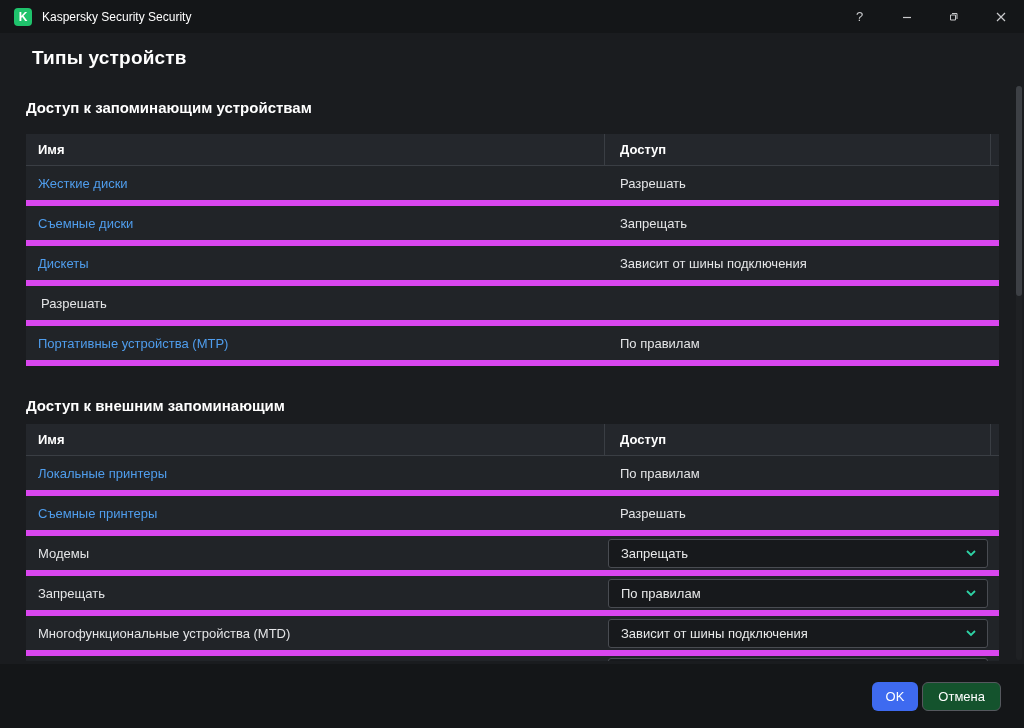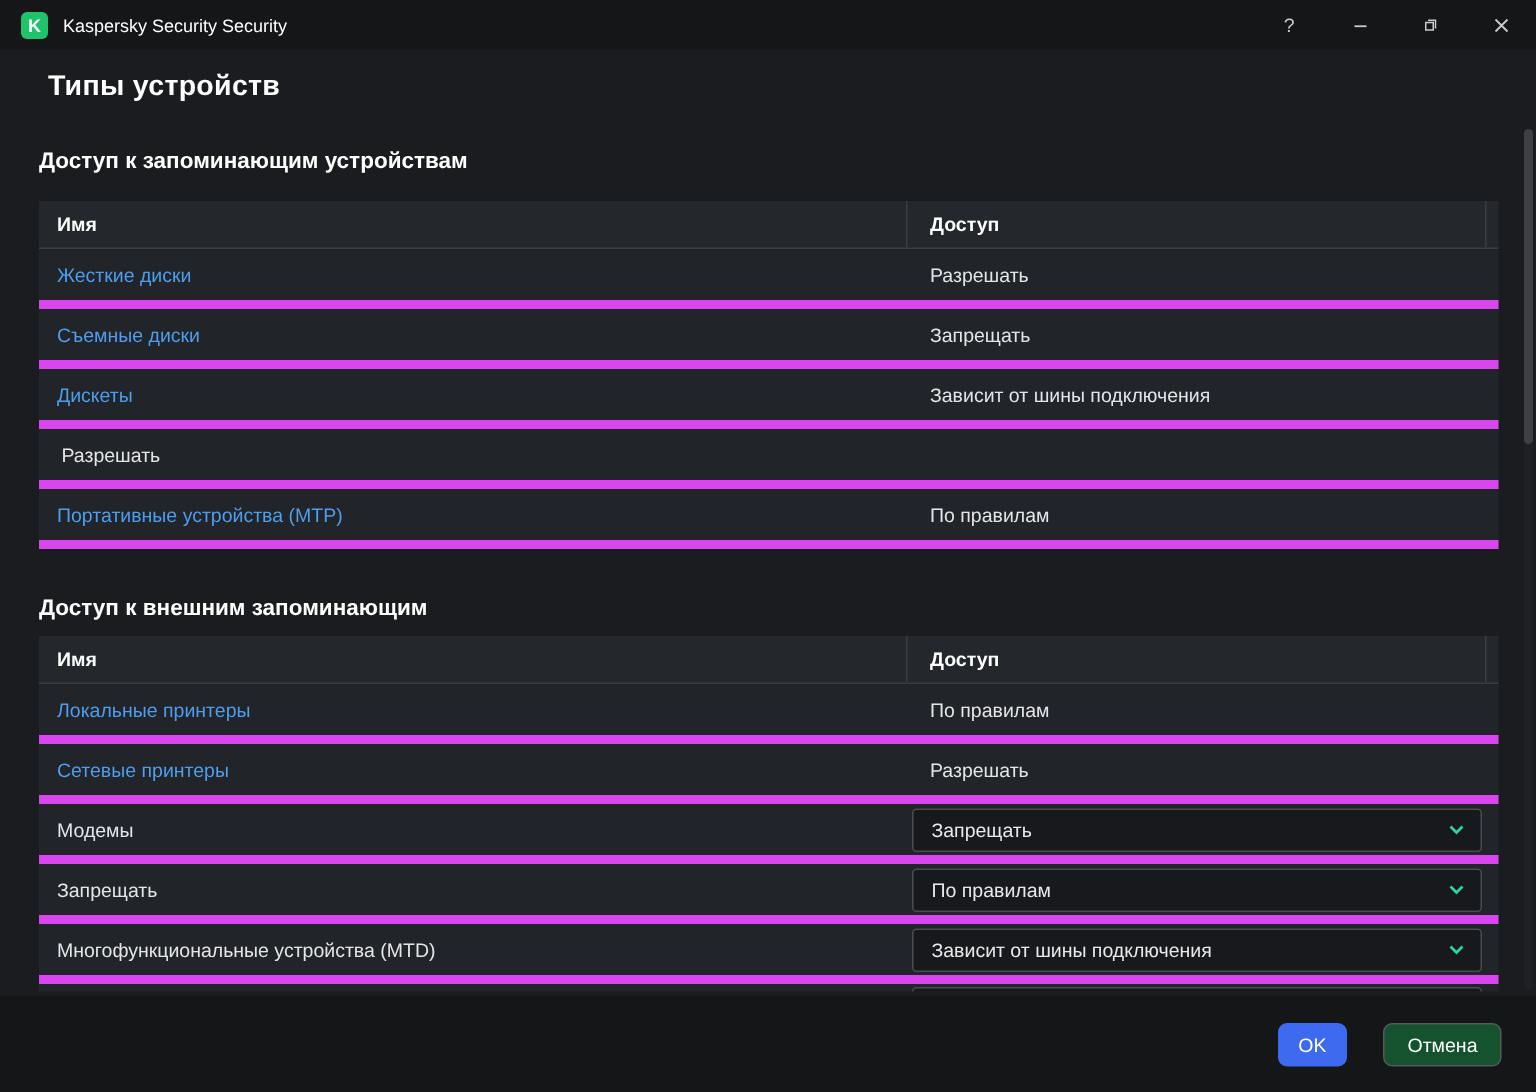--- a/index.html
+++ b/index.html
@@ -36,21 +36,21 @@
   .cell.access.has-select{padding-left:3px;padding-right:11px}
   .select{width:100%;height:29px;background:#17191c;border:1px solid #494c52;border-radius:3px;display:flex;align-items:center;justify-content:space-between;padding:0 10px 0 12px;cursor:pointer}
   .select-label{color:#e8e9ea}
   .chevron{display:flex;align-items:center}
 
   .row.partial{height:5px;overflow:hidden;border-bottom:none}
   .row.partial .cell.access{align-items:flex-start}
   .row.partial .select{margin-top:2px}
 
   
-  .footer{position:absolute;left:0;right:0;bottom:0;height:64px;background:#141618;display:flex;align-items:center;justify-content:flex-end;padding-right:23px;gap:24px;z-index:5}
+  .footer{position:absolute;left:0;right:0;bottom:0;height:64px;background:#141618;display:flex;align-items:center;justify-content:flex-end;padding-right:23px;gap:4px;z-index:5}
   .btn{height:29px;border-radius:6px;display:flex;align-items:center;justify-content:center;font-size:13px;cursor:pointer;color:#fff}
   .btn.ok{background:#3e6af0;padding:0 14px;min-width:42px}
   .btn.cancel{background:#14532d;border:1px solid #55585e;padding:0 15px}
 
   
   .scrollbar{position:absolute;right:2px;top:86px;bottom:68px;width:6px;background:#1f2124;border-radius:3px;z-index:4}
   .scroll-thumb{position:absolute;top:0;left:0;width:6px;height:210px;background:#3d4045;border-radius:3px}
 </style>
 </head>
 <body>
@@ -149,21 +149,21 @@
       <div class="row">
         <div class="cell name">
             <a class="link">Локальные принтеры</a>
           </div>
         <div class="cell access">
             <span>По правилам</span>
           </div>
       </div>
       <div class="row">
         <div class="cell name">
-            <a class="link">Сетевые принтеры</a>
+            <a class="link">Съемные принтеры</a>
           </div>
         <div class="cell access">
             <span>Разрешать</span>
           </div>
       </div>
       <div class="row">
         <div class="cell name">
             <span class="plain">Модемы</span>
           </div>
         <div class="cell access has-select">

